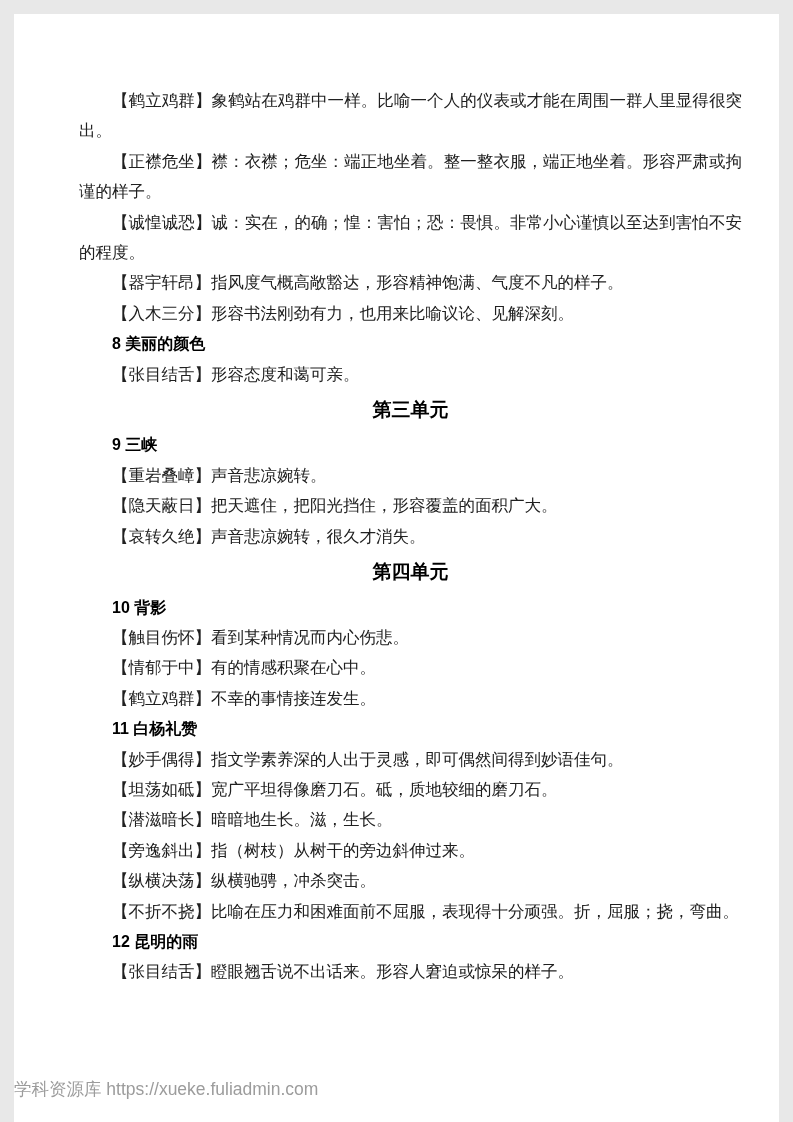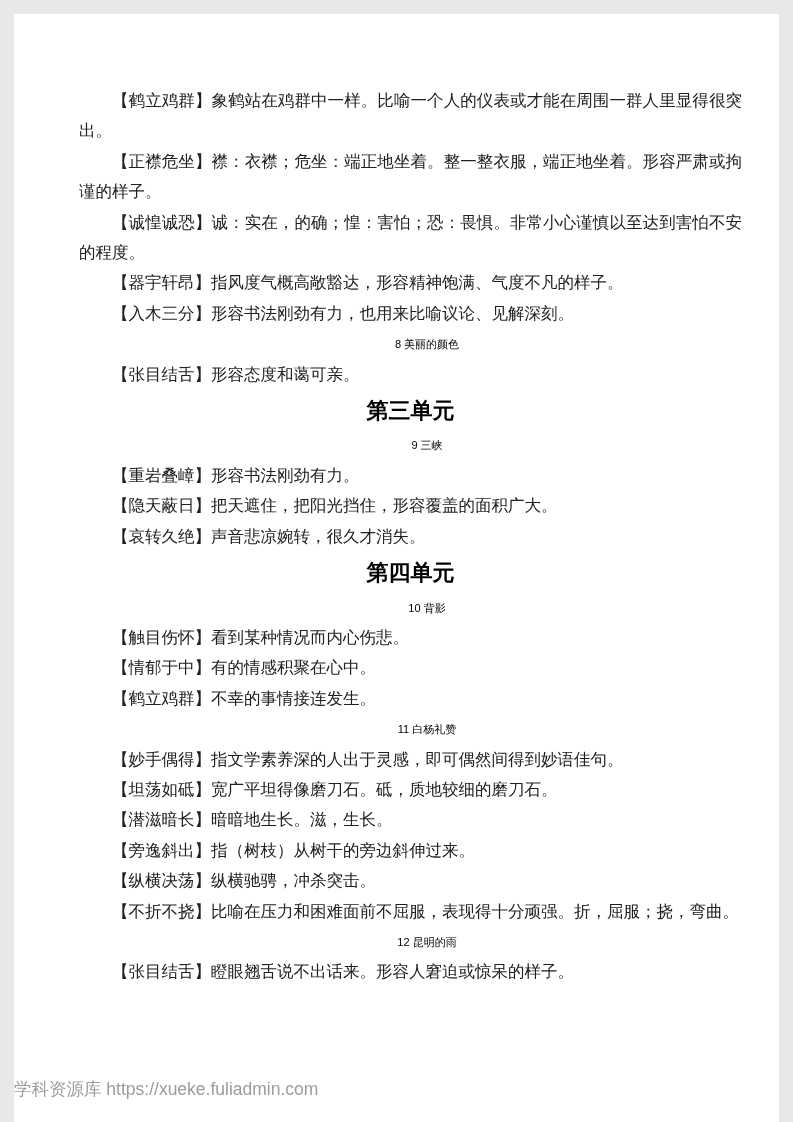--- a/index.html
+++ b/index.html
@@ -26,35 +26,34 @@
     margin: 0;
     font-size: 16.5px;
     line-height: 30.4px;
     color: var(--body-color, #202020);
     text-align: justify;
     text-indent: 33px;
     letter-spacing: 0;
   }
   .lesson {
     margin: 0;
-    font-size: 11px;
+    font-size: 16px;
     line-height: 30.4px;
     color: var(--heading-color, #000000);
-    font-weight: 400;
+    font-weight: 700;
     font-family: "Liberation Sans", "DejaVu Sans", sans-serif;
     text-indent: 33px;
-    text-align: center;
   }
   .unit {
     margin: 6px 0 4px 0;
-    font-size: 22px;
+    font-size: 19px;
     line-height: 30.4px;
     color: var(--heading-color, #000000);
     font-weight: 700;
-    font-family: Liberation Serif, serif;
+    font-family: Liberation Mono, monospace;
     text-align: center;
     text-indent: 0;
   }
   .footer {
     position: absolute;
     left: 0;
     right: 0;
     top: 1063px;
     text-align: left;
     font-size: 17.5px;
@@ -71,21 +70,21 @@
   <div class="doc-body">
       <p class="entry"><span>【鹤立鸡群】</span><span>象鹤站在鸡群中一样。比喻一个人的仪表或才能在周围一群人里显得很突出。</span></p>
       <p class="entry"><span>【正襟危坐】</span><span>襟：衣襟；危坐：端正地坐着。整一整衣服，端正地坐着。形容严肃或拘谨的样子。</span></p>
       <p class="entry"><span>【诚惶诚恐】</span><span>诚：实在，的确；惶：害怕；恐：畏惧。非常小心谨慎以至达到害怕不安的程度。</span></p>
       <p class="entry"><span>【器宇轩昂】</span><span>指风度气概高敞豁达，形容精神饱满、气度不凡的样子。</span></p>
       <p class="entry"><span>【入木三分】</span><span>形容书法刚劲有力，也用来比喻议论、见解深刻。</span></p>
       <div class="lesson">8 美丽的颜色</div>
       <p class="entry"><span>【张目结舌】</span><span>形容态度和蔼可亲。</span></p>
       <div class="unit">第三单元</div>
       <div class="lesson">9 三峡</div>
-      <p class="entry"><span>【重岩叠嶂】</span><span>形容书法刚劲有力。</span></p>
+      <p class="entry"><span>【重岩叠嶂】</span><span>声音悲凉婉转。</span></p>
       <p class="entry"><span>【隐天蔽日】</span><span>把天遮住，把阳光挡住，形容覆盖的面积广大。</span></p>
       <p class="entry"><span>【哀转久绝】</span><span>声音悲凉婉转，很久才消失。</span></p>
       <div class="unit">第四单元</div>
       <div class="lesson">10 背影</div>
       <p class="entry"><span>【触目伤怀】</span><span>看到某种情况而内心伤悲。</span></p>
       <p class="entry"><span>【情郁于中】</span><span>有的情感积聚在心中。</span></p>
       <p class="entry"><span>【鹤立鸡群】</span><span>不幸的事情接连发生。</span></p>
       <div class="lesson">11 白杨礼赞</div>
       <p class="entry"><span>【妙手偶得】</span><span>指文学素养深的人出于灵感，即可偶然间得到妙语佳句。</span></p>
       <p class="entry"><span>【坦荡如砥】</span><span>宽广平坦得像磨刀石。砥，质地较细的磨刀石。</span></p>

